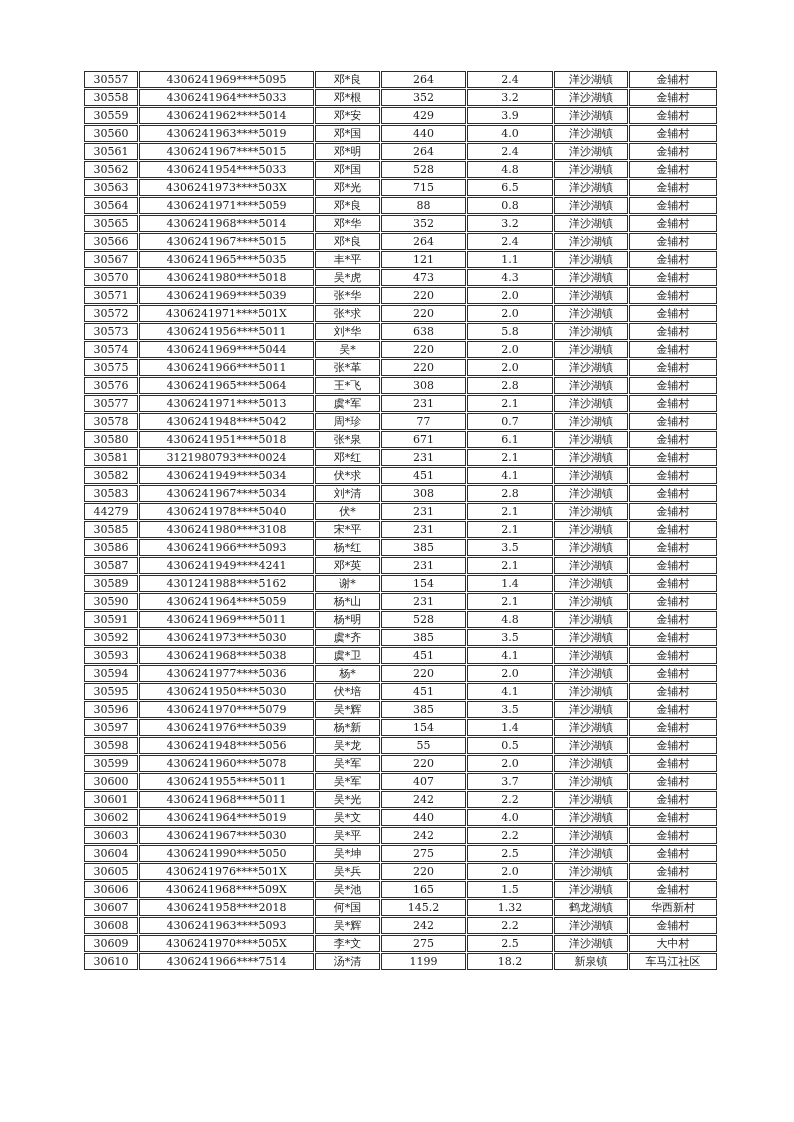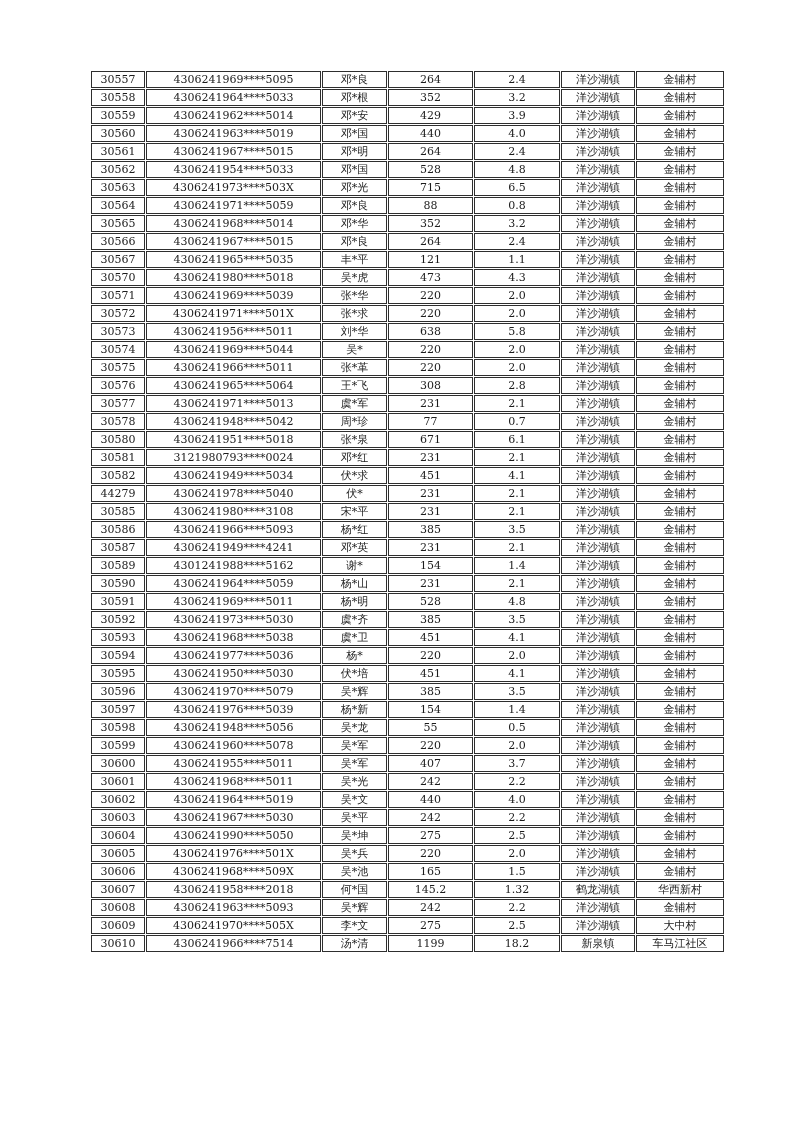--- a/index.html
+++ b/index.html
@@ -11,21 +11,21 @@
     position: relative;
     width: 794px;
     height: 1122px;
     background: #ffffff;
     font-family: "DejaVu Serif", "Liberation Serif", serif;
     color: #1c1c1c;
     overflow: hidden;
   }
   table.data-table {
     position: absolute;
-    left: 90px;
+    left: 83px;
     top: 70px;
     width: 627px;
     table-layout: fixed;
     border-collapse: separate;
     border-spacing: 1px;
   }
   table.data-table td {
     border: 1px solid #2e2e2e;
     height: 15px;
     line-height: 15px;
@@ -261,20 +261,29 @@
         <tr>
           <td>30582</td>
           <td>4306241949****5034</td>
           <td>伏*求</td>
           <td>451</td>
           <td>4.1</td>
           <td>洋沙湖镇</td>
           <td>金辅村</td>
         </tr>
         <tr>
+          <td>30583</td>
+          <td>4306241967****5034</td>
+          <td>刘*清</td>
+          <td>308</td>
+          <td>2.8</td>
+          <td>洋沙湖镇</td>
+          <td>金辅村</td>
+        </tr>
+        <tr>
           <td>44279</td>
           <td>4306241978****5040</td>
           <td>伏*</td>
           <td>231</td>
           <td>2.1</td>
           <td>洋沙湖镇</td>
           <td>金辅村</td>
         </tr>
         <tr>
           <td>30585</td>

